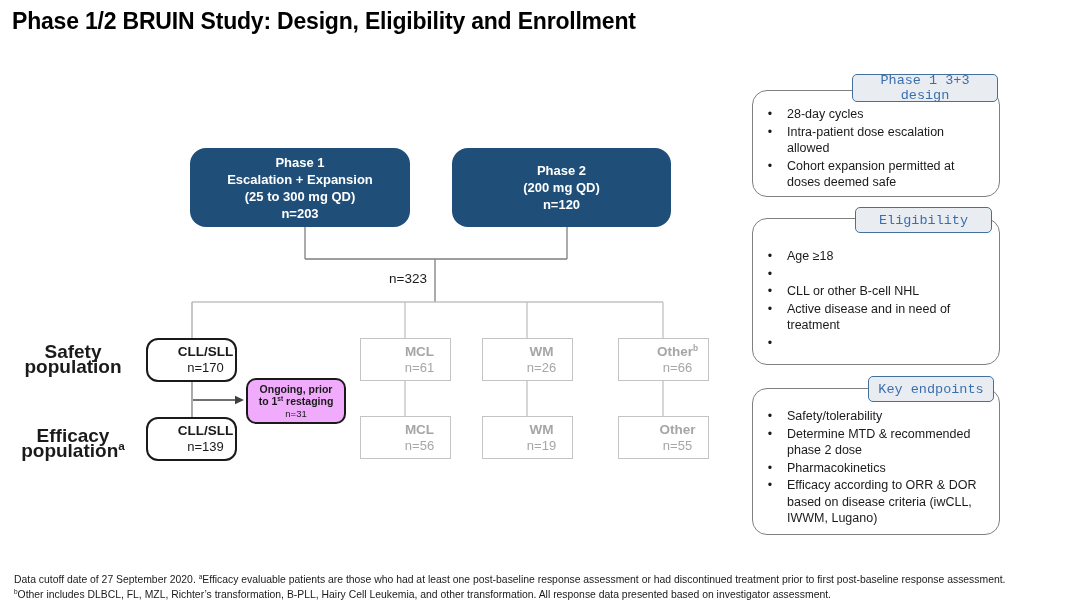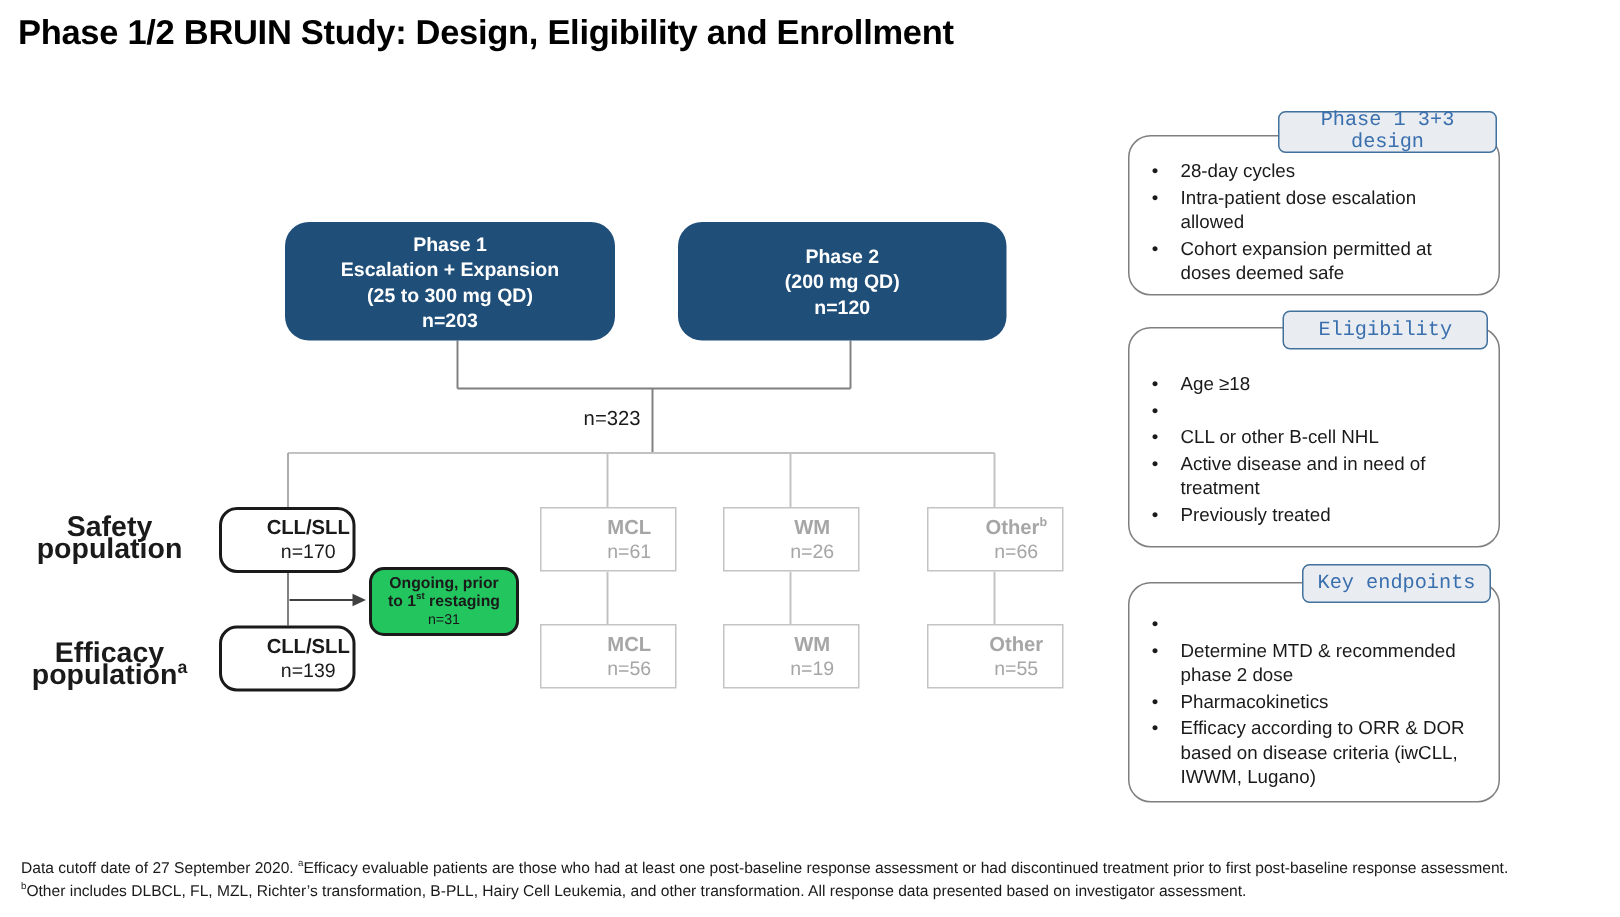--- a/index.html
+++ b/index.html
@@ -64,21 +64,21 @@
   .mcl-safety   { left: 360px; top: 338px; }
   .wm-safety    { left: 482px; top: 338px; }
   .other-safety { left: 618px; top: 338px; }
   .mcl-efficacy   { left: 360px; top: 416px; }
   .wm-efficacy    { left: 482px; top: 416px; }
   .other-efficacy { left: 618px; top: 416px; }
   sup { font-size: 0.62em; vertical-align: super; line-height: 0; }
 
   .ongoing-box {
     left: 246px; top: 378px; width: 100px; height: 46px;
-    border: 2px solid #1a1a1a; border-radius: 10px; background: #22c55e;
+    border: 2px solid #1a1a1a; border-radius: 10px; background: #f0abfc;
     display: flex; flex-direction: column; justify-content: center; align-items: center;
     text-align: center; z-index: 2;
   }
   .ongoing-box .ongoing-main { font-weight: bold; font-size: 10.5px; line-height: 12.5px; color: #1a1a1a; }
   .ongoing-box .ongoing-n { font-size: 9.5px; line-height: 12px; color: #1a1a1a; }
 
   
   .callout { left: 752px; width: 248px; z-index: 2; }
   .callout .body {
     position: absolute; left: 0; width: 248px;
@@ -220,32 +220,32 @@
       <div class="bullet-row">
           <span class="bullet-dot">•</span>
           <span class="bullet-text">CLL or other B-cell NHL</span>
         </div>
       <div class="bullet-row">
           <span class="bullet-dot">•</span>
           <span class="bullet-text">Active disease and in need of treatment</span>
         </div>
       <div class="bullet-row">
           <span class="bullet-dot">•</span>
-          <span class="bullet-text">Previously treated</span>
         </div>
     </div>
   </div>
   <div class="tab">Eligibility</div>
 </div>
 
 <div class="abs callout c3">
   <div class="body">
     <div class="bullets">
       <div class="bullet-row">
           <span class="bullet-dot">•</span>
+          <span class="bullet-text">Safety/tolerability</span>
         </div>
       <div class="bullet-row">
           <span class="bullet-dot">•</span>
           <span class="bullet-text">Determine MTD &amp; recommended phase 2 dose</span>
         </div>
       <div class="bullet-row">
           <span class="bullet-dot">•</span>
           <span class="bullet-text">Pharmacokinetics</span>
         </div>
       <div class="bullet-row">

